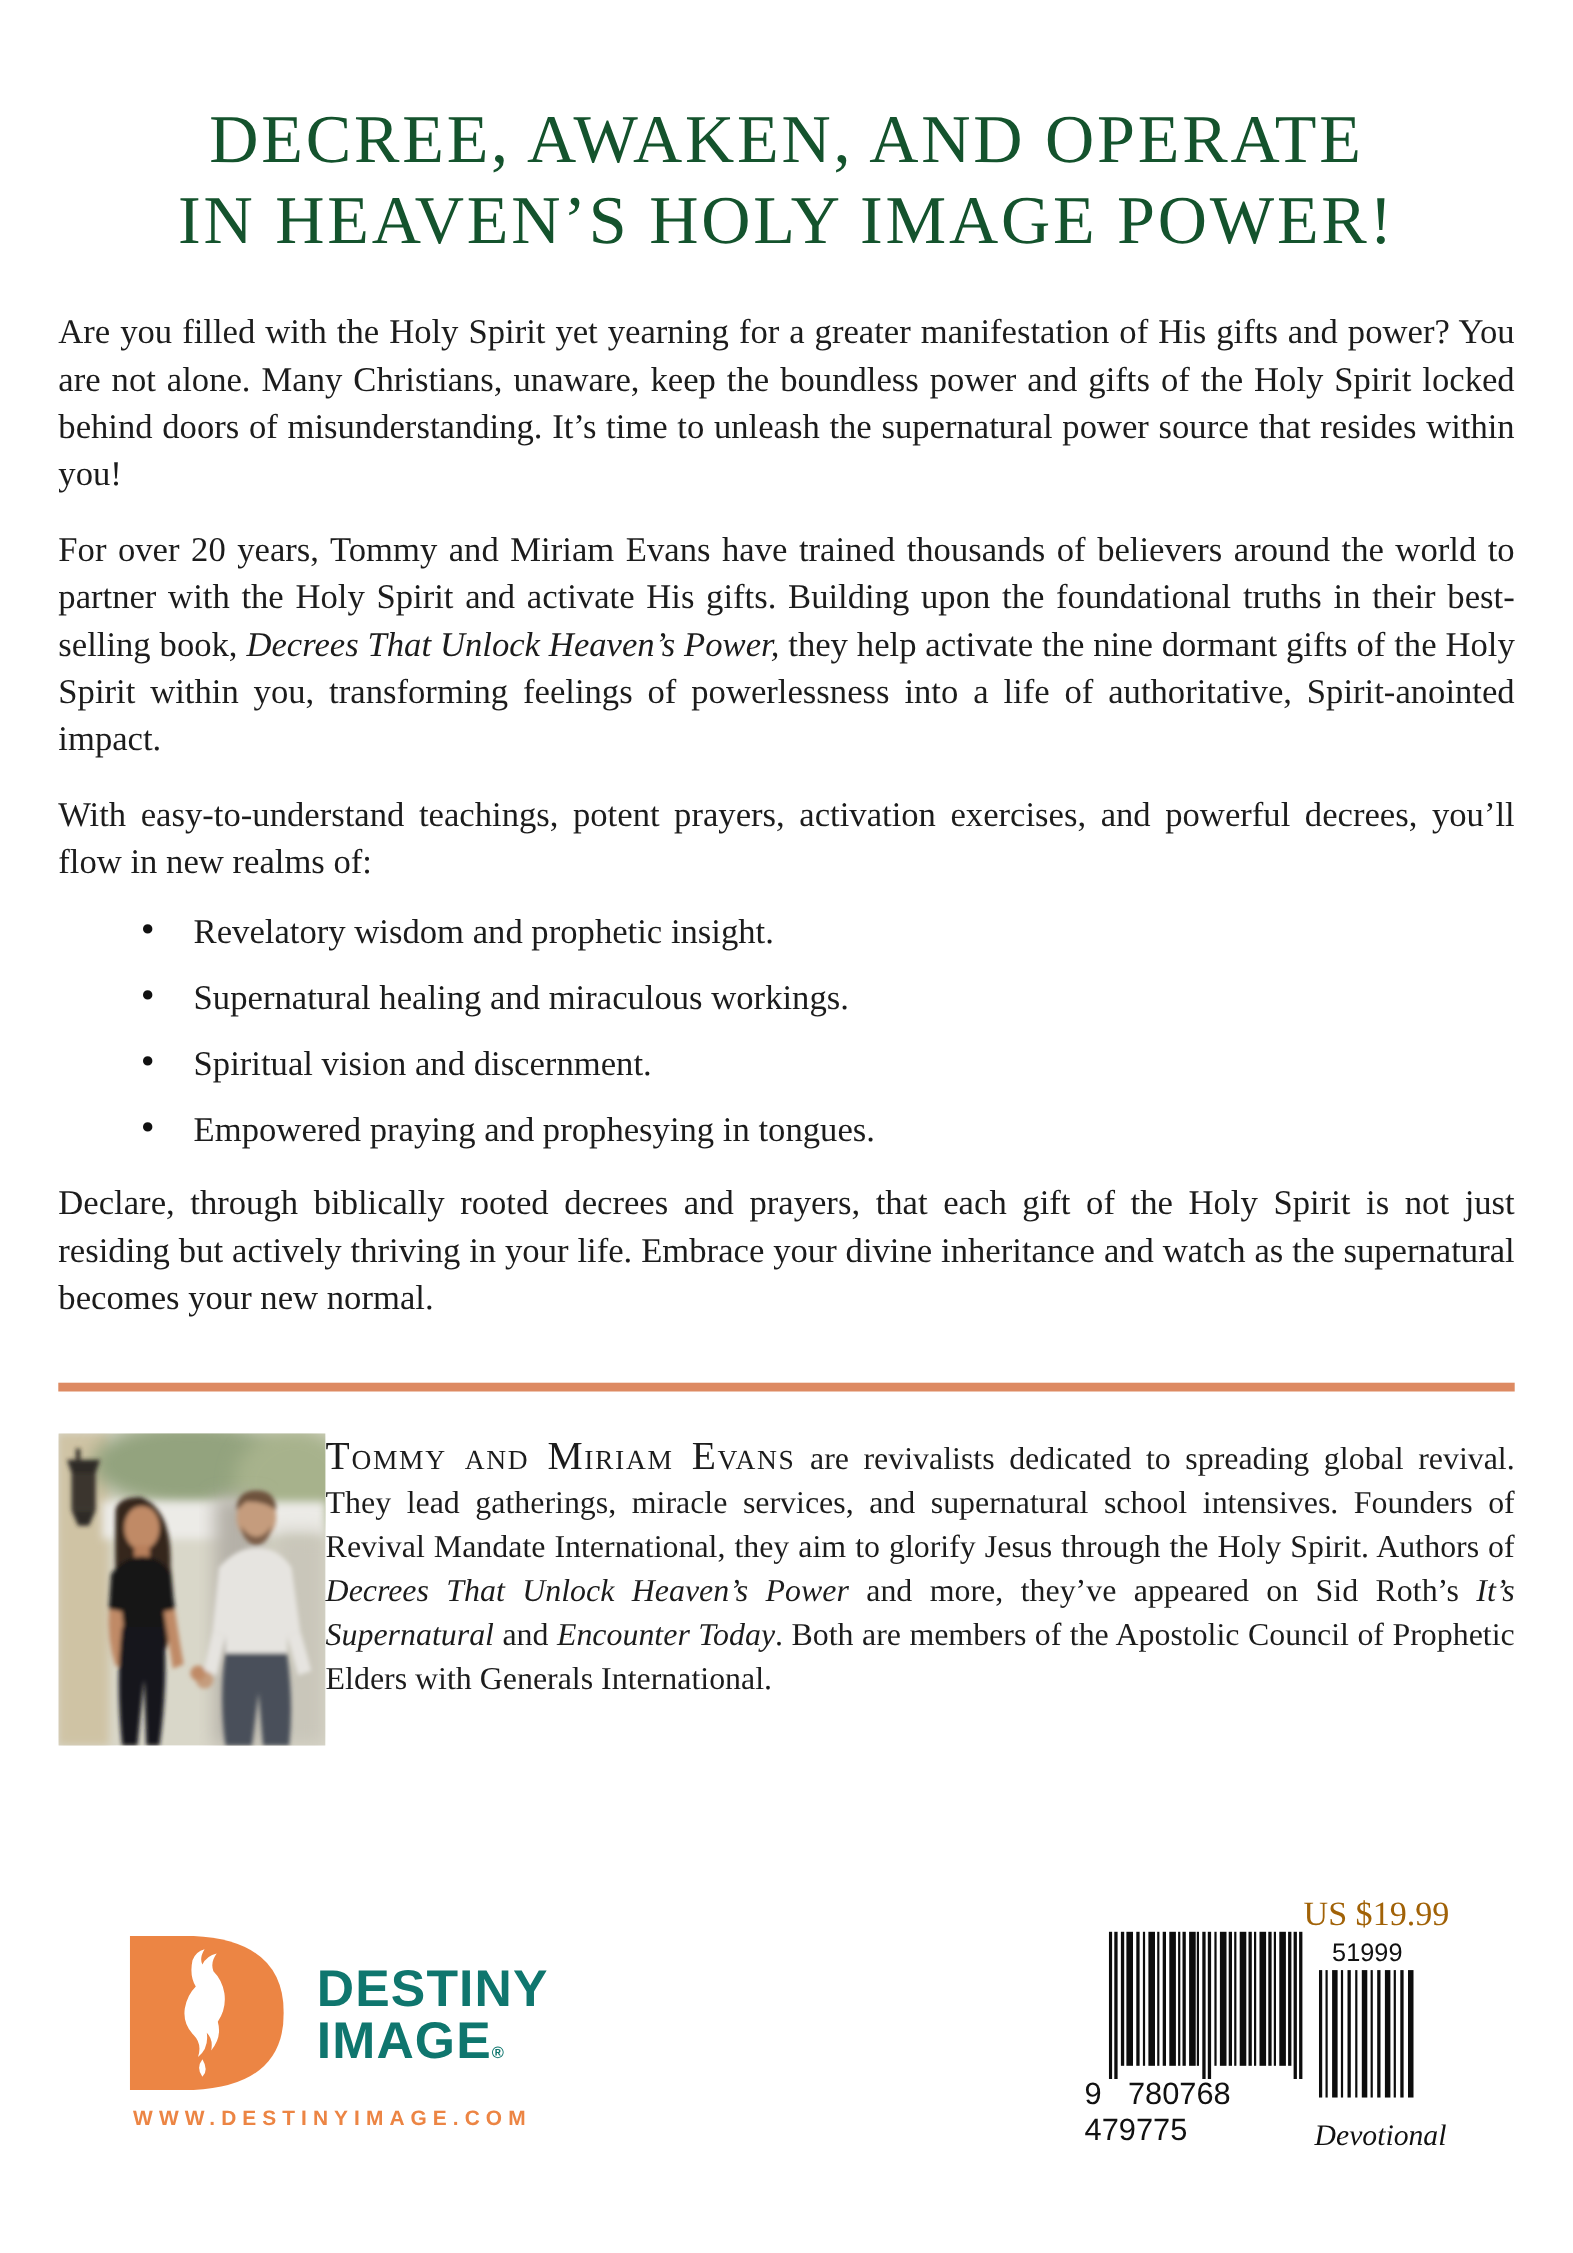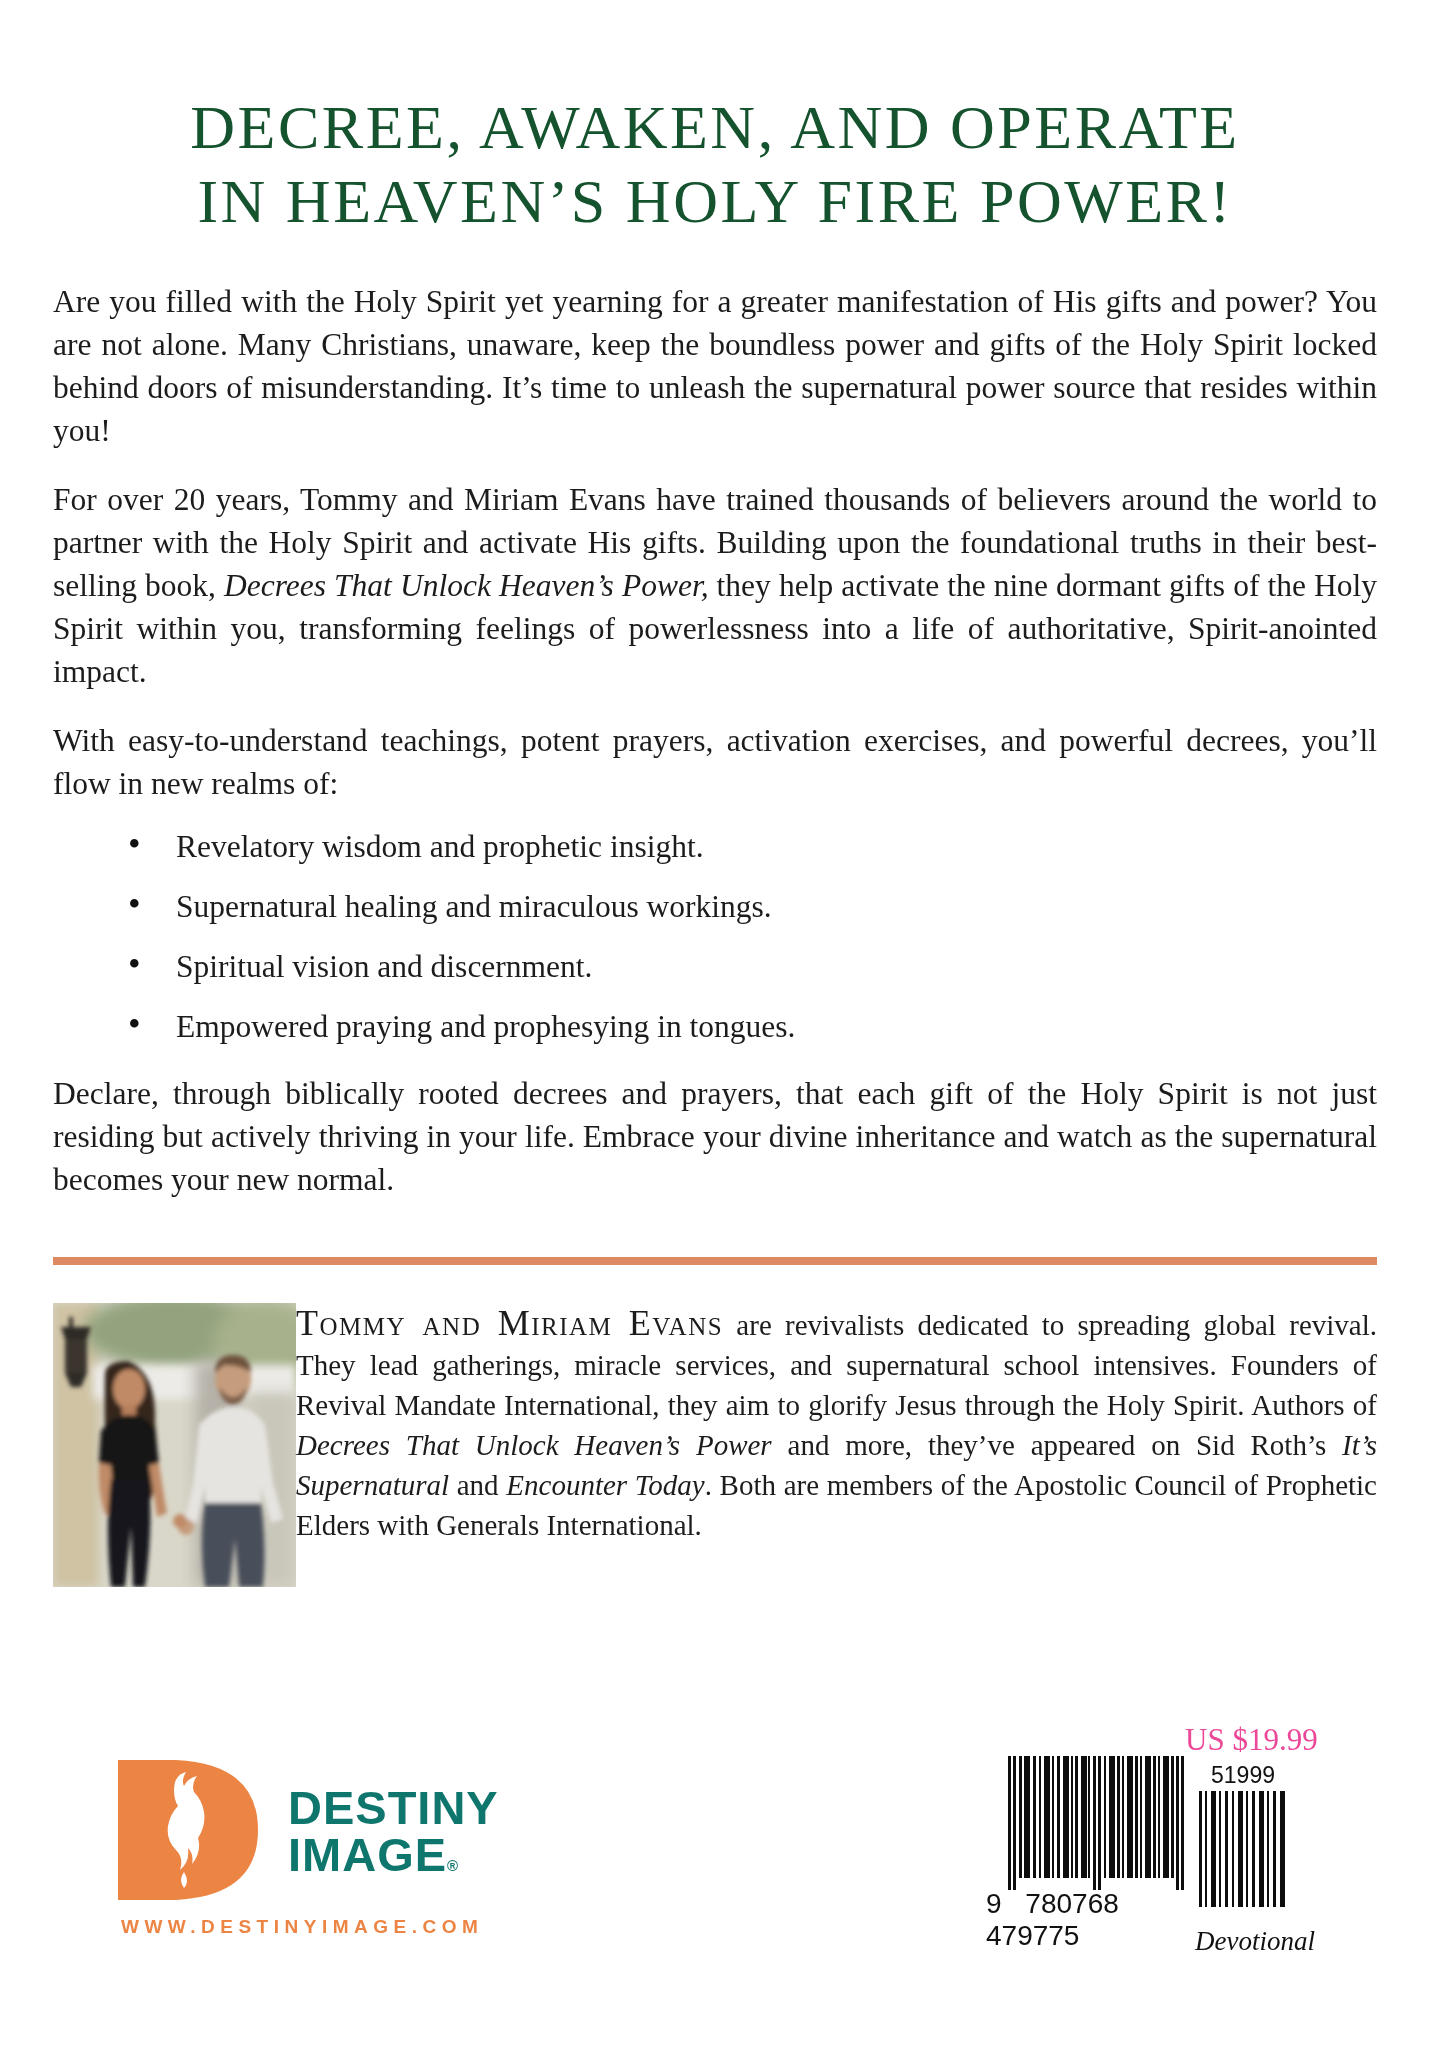--- a/index.html
+++ b/index.html
@@ -45,21 +45,21 @@
     font-family:"Liberation Sans","DejaVu Sans",sans-serif; font-weight:bold;
     font-size:47px; line-height:47px; color:#0f766e; letter-spacing:1px;
   }
   .logo-text .reg{font-size:15px; vertical-align:baseline;}
   .website{
     position:absolute; left:121px; top:1916px;
     font-family:"Liberation Sans","DejaVu Sans",sans-serif; font-weight:bold;
     font-size:19px; letter-spacing:5.5px; color:#ec8544;
   }
   
-  .price{position:absolute; left:1185px; top:1722px; font-size:31px; color:#ec4899;}
+  .price{position:absolute; left:1185px; top:1722px; font-size:31px; color:#a16207;}
   .barcode-main{position:absolute; left:1008px; top:1756px;}
   .isbn-digits{
     position:absolute; left:986px; top:1888px; width:230px;
     font-family:"Liberation Sans","DejaVu Sans",sans-serif; font-size:28px; color:#111;
     word-spacing:16px; background:transparent;
   }
   .barcode-sup{position:absolute; left:1198px; top:1762px; width:90px; text-align:center;}
   .sup-code{
     font-family:"Liberation Sans","DejaVu Sans",sans-serif; font-size:23px; color:#111;
     display:block; margin-bottom:2px;
@@ -70,21 +70,21 @@
   }
 </style>
 </head>
 <body>
 
 <div class="page">
   <div class="content">
 
     <h1 class="title">
       <span>DECREE, AWAKEN, AND OPERATE</span><br>
-      <span>IN HEAVEN’S HOLY FIRE POWER!</span>
+      <span>IN HEAVEN’S HOLY IMAGE POWER!</span>
     </h1>
 
     <p class="body-p p1">Are you filled with the Holy Spirit yet yearning for a greater manifestation of His gifts and power? You are not alone. Many Christians, unaware, keep the boundless power and gifts of the Holy Spirit locked behind doors of misunderstanding. It’s time to unleash the supernatural power source that resides within you!</p>
 
     <p class="body-p p2"><span>For over 20 years, Tommy and Miriam Evans have trained thousands of believers around the world to partner with the Holy Spirit and activate His gifts. Building upon the foundational truths in their best-selling book, </span><span class="seg-italic">Decrees That Unlock Heaven’s Power,</span><span> they help activate the nine dormant gifts of the Holy Spirit within you, transforming feelings of powerlessness into a life of authoritative, Spirit-anointed impact.</span></p>
 
     <p class="body-p p3">With easy-to-understand teachings, potent prayers, activation exercises, and powerful decrees, you’ll flow in new realms of:</p>
 
     <ul class="gift-list">
       <li>Revelatory wisdom and prophetic insight.</li>

